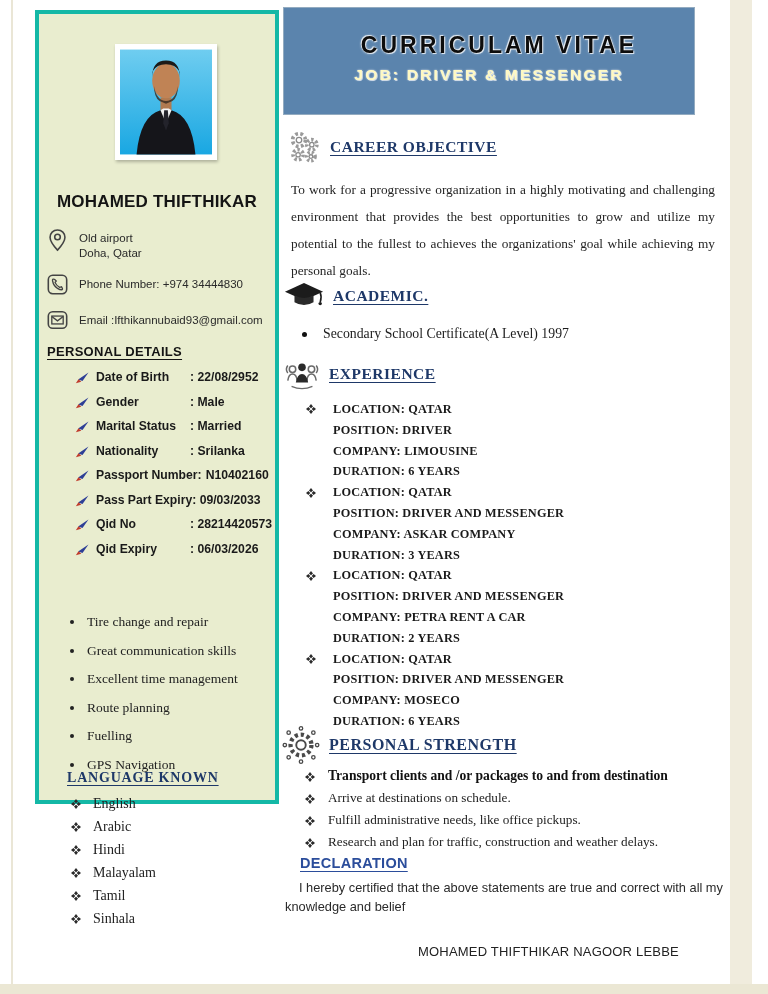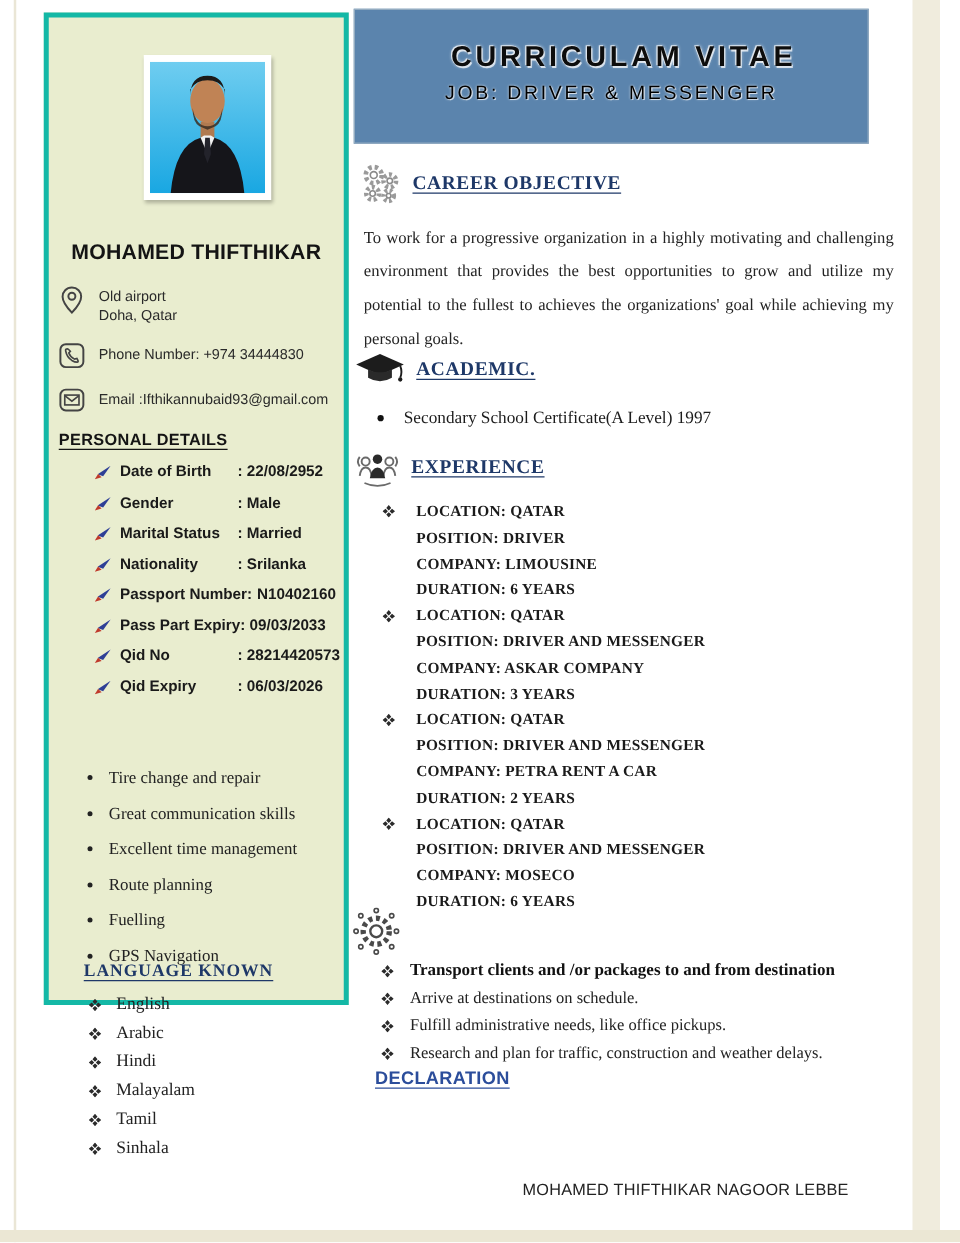--- a/index.html
+++ b/index.html
@@ -63,21 +63,21 @@
   .banner {
     position:absolute; left:283px; top:7px; width:412px; height:108px;
     background:#5b84ad; border:1px solid #93abc0; text-align:center; padding-top:24px;
   }
   .banner .title {
     font-size:23px; font-weight:bold; letter-spacing:3px; color:#0d0d0d;
     text-shadow:0 0 3px rgba(255,255,255,.95), 1px 1px 0 rgba(255,255,255,.7), -1px -1px 0 rgba(255,255,255,.7);
     padding-left:20px;
   }
   .banner .subtitle {
-    margin-top:7px; font-size:15.5px; font-weight:normal; letter-spacing:2.2px; color:#000000;
+    margin-top:7px; font-size:15.5px; font-weight:bold; letter-spacing:2.2px; color:#fef9c3;
     text-shadow:0 0 2px rgba(255,255,255,.85), 1px 1px 0 rgba(220,228,236,.8);
   }
   .main-heading-row { position:absolute; display:flex; align-items:center; }
   .main-heading {
     font-family:"Liberation Serif", serif; font-weight:bold; font-size:15.5px;
     color:#1e3868; text-decoration:underline; text-underline-offset:3px; letter-spacing:.5px;
   }
   .mh-career   { left:288px; top:130px; }
   .mh-academic { left:284px; top:282px; }
   .mh-exp      { left:284px; top:356px; }
@@ -425,20 +425,21 @@
             <circle cx="33" cy="7" r="1.8"></circle>
             <circle cx="37" cy="20" r="1.8"></circle>
           <circle cx="33" cy="33" r="1.8"></circle>
             <circle cx="20" cy="37.5" r="1.8"></circle>
             <circle cx="7" cy="33" r="1.8"></circle>
           <circle cx="3" cy="20" r="1.8"></circle>
             <circle cx="7" cy="7" r="1.8"></circle>
         </g>
       </svg>
     </span>
+    <span class="main-heading" style="font-size:16px;">PERSONAL STRENGTH</span>
   </div>
 
   <div class="strength-list">
     <div class="strength-item bold">
       <svg class="dmd" viewBox="0 0 10 10">
           <path d="M5 0 L7 2.4 L5 4.3 L3 2.4 Z M5 10 L3 7.6 L5 5.7 L7 7.6 Z M0 5 L2.4 3 L4.3 5 L2.4 7 Z M10 5 L7.6 7 L5.7 5 L7.6 3 Z"></path>
         </svg>
       <span class="stext">Transport clients and /or packages to and from destination</span>
     </div>
     <div class="strength-item">
@@ -455,15 +456,16 @@
     </div>
     <div class="strength-item">
       <svg class="dmd" viewBox="0 0 10 10">
           <path d="M5 0 L7 2.4 L5 4.3 L3 2.4 Z M5 10 L3 7.6 L5 5.7 L7 7.6 Z M0 5 L2.4 3 L4.3 5 L2.4 7 Z M10 5 L7.6 7 L5.7 5 L7.6 3 Z"></path>
         </svg>
       <span class="stext">Research and plan for traffic, construction and weather delays.</span>
     </div>
   </div>
 
   <div class="declaration-title">DECLARATION</div>
+  <p class="declaration-text">I hereby certified that the above statements are true and correct with all my knowledge and belief</p>
 
   <div class="signature">MOHAMED THIFTHIKAR NAGOOR LEBBE</div>
 </div>
 
 </body></html>

